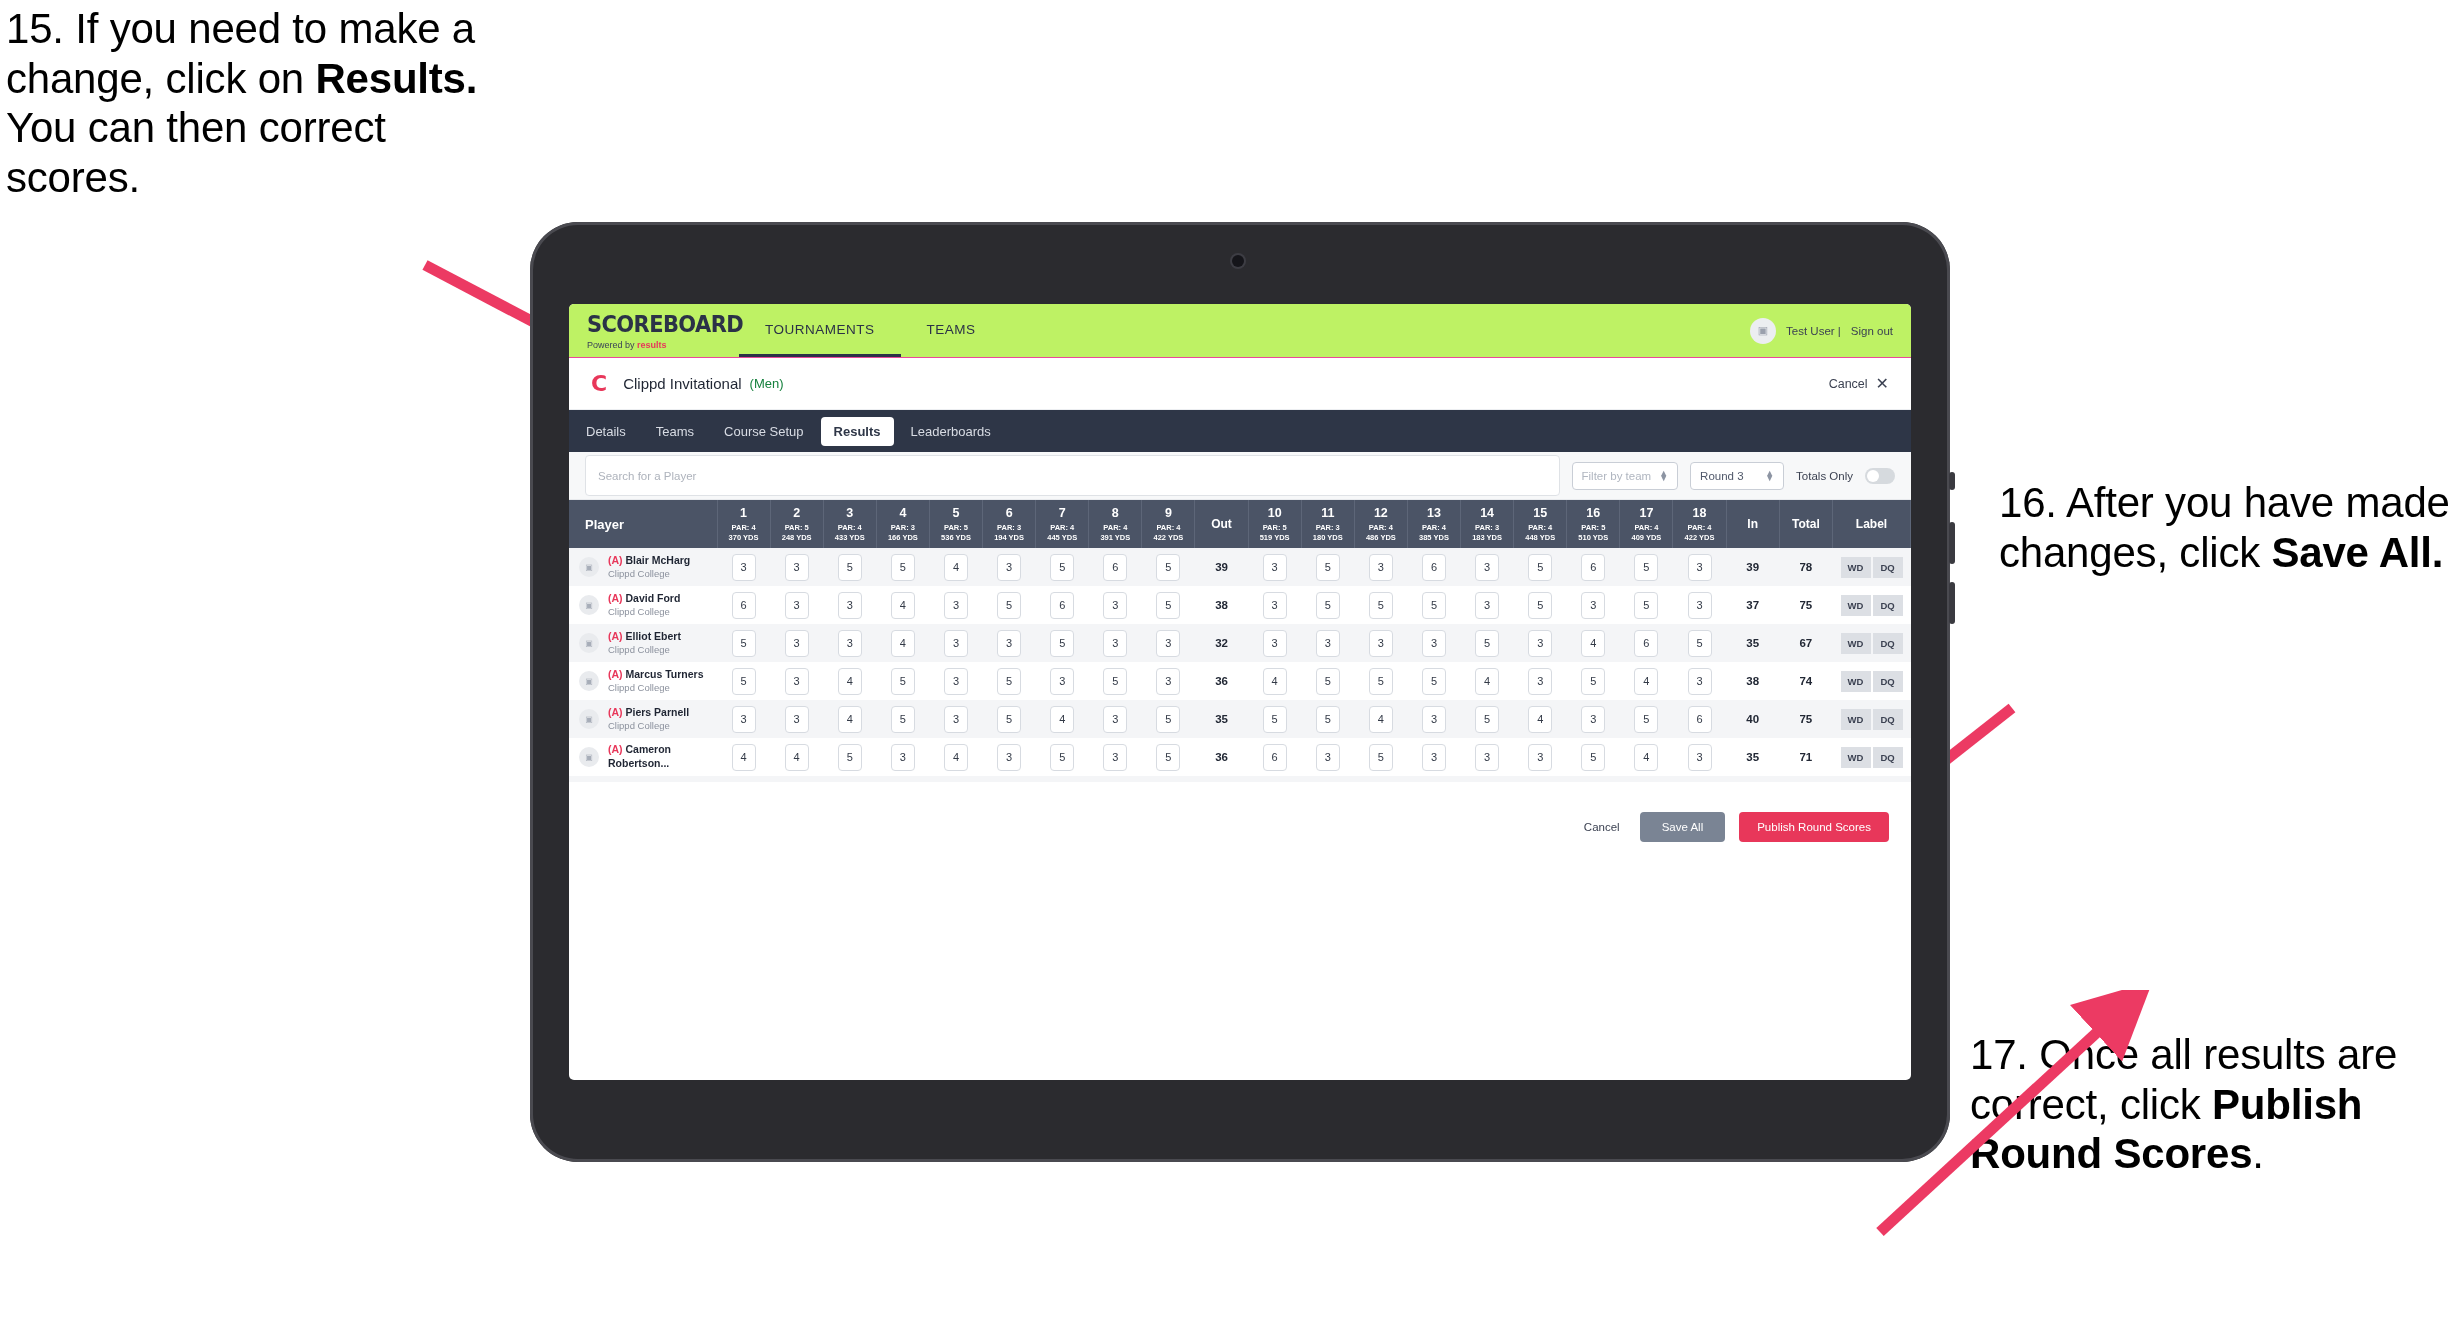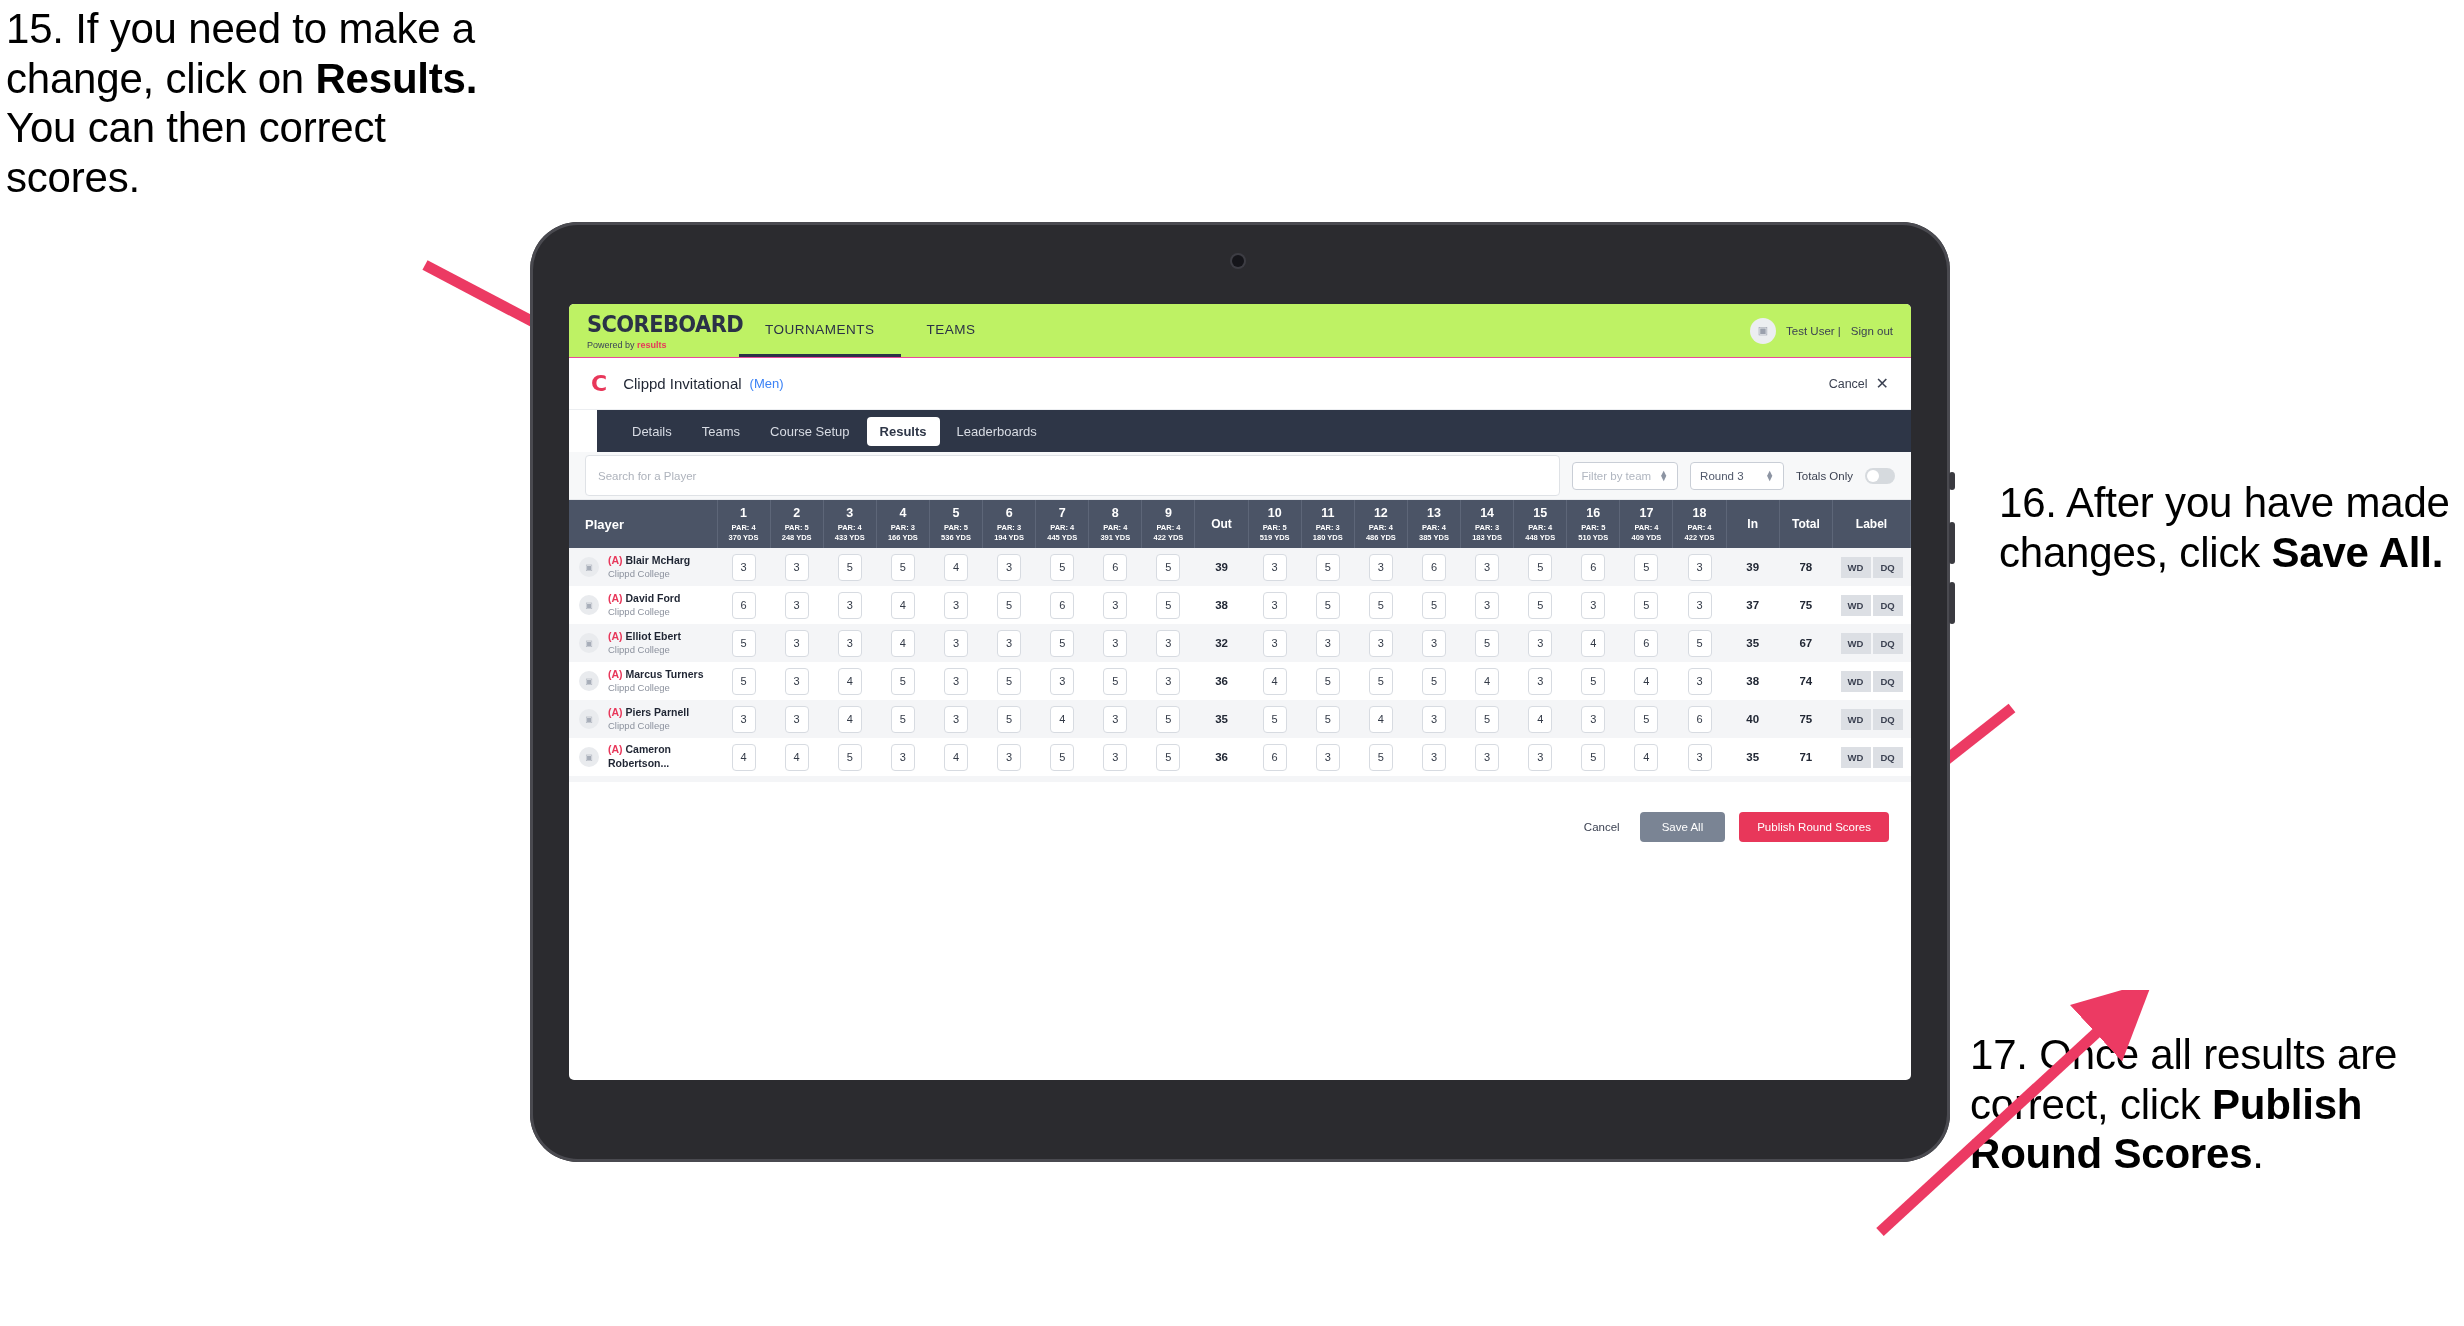--- a/index.html
+++ b/index.html
@@ -77,27 +77,27 @@
   }
   .signout { color:#3c4252; cursor:pointer; }
 
   
   #tourn-head {
     height:52px; display:flex; align-items:center; padding:0 22px;
     background:#fff; border-bottom:1px solid #eceef1;
   }
   .c-logo { color:#e8375a; font-weight:700; font-size:22px; margin-right:16px; font-family:"DejaVu Sans", sans-serif;}
   .t-title { font-size:15px; color:#1f2533; font-weight:500; }
-  .t-sub { font-size:13px; color:#3b82f6; margin-left:8px; }
+  .t-sub { font-size:13px; color:#15803d; margin-left:8px; }
   .cancel-x { margin-left:auto; font-size:12.5px; color:#3c4252; display:flex; align-items:center; gap:8px; cursor:pointer;}
   .cancel-x .xg { font-size:16px; }
 
   
   #sectiontabs {
-    height:42px; background:#2e3647; display:flex; align-items:center; padding:0 22px; gap:4px;margin-left:28px;
+    height:42px; background:#2e3647; display:flex; align-items:center; padding:0 4px; gap:4px;
   }
   .stab {
     font-size:13px; color:#d8dce4; padding:7px 13px; border-radius:4px; cursor:pointer;
   }
   .stab.active { background:#fff; color:#2e3647; font-weight:600; }
 
   
   #filterbar {
     height:48px; background:#f7f8f9; display:flex; align-items:center;
     padding:0 16px; gap:12px; border-bottom:1px solid #e8eaed;

